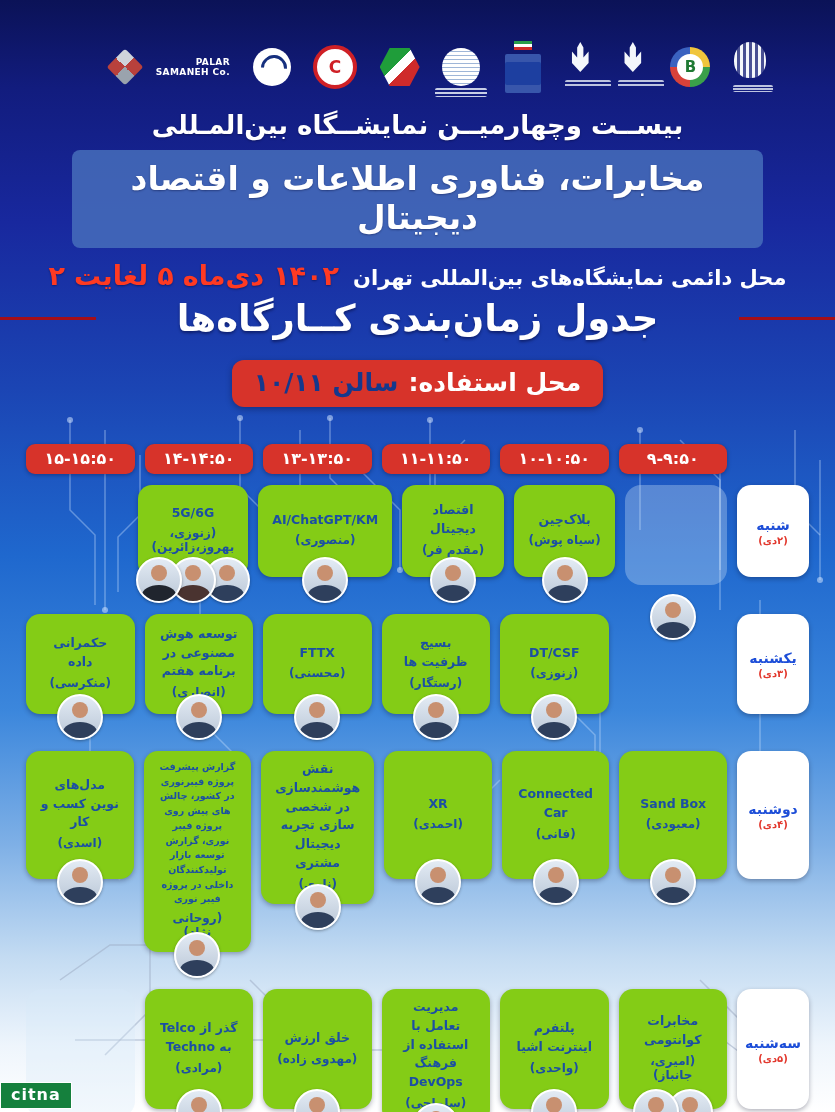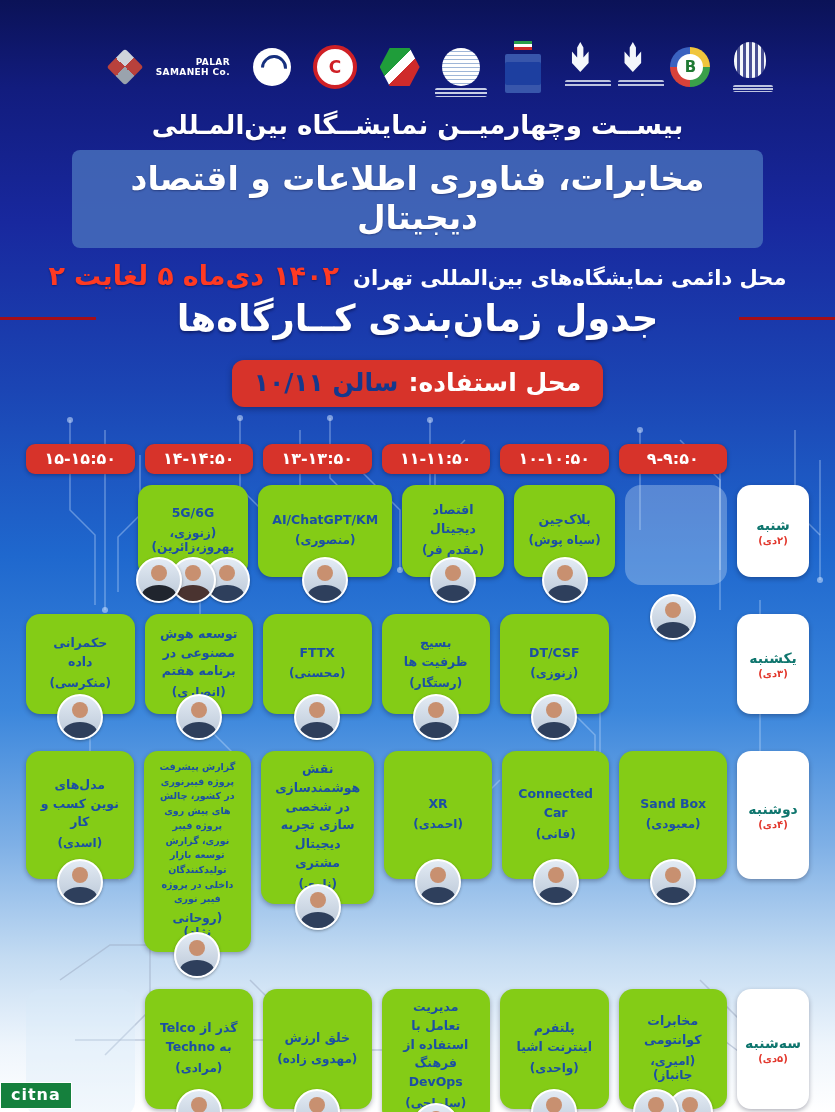--- a/index.html
+++ b/index.html
@@ -76,21 +76,21 @@
   
   .table{position:absolute;top:444px;left:0;right:0;padding:0 26px;direction:rtl;
     display:flex;flex-direction:column;gap:11px;}
   .times,.row{display:grid;grid-template-columns:72px repeat(6,1fr);gap:10px;}
   .tbadge{background:#d7332a;color:#fff;font-weight:bold;text-align:center;border-radius:9px;
     padding:5px 0 6px;font-size:16px;box-shadow:0 1px 4px rgba(0,0,30,.35);}
   .row{align-items:start;}
   .r1{--ch:92px;} .r2{--ch:100px;} .r3{--ch:128px;} .r4{--ch:120px;}
   .daycard{background:#fff;border-radius:14px;min-height:var(--ch);display:flex;flex-direction:column;
     justify-content:center;align-items:center;gap:2px;box-shadow:0 2px 5px rgba(0,0,30,.3);}
-  .dname{color:#0f766e;font-weight:bold;font-size:14px;}
+  .dname{color:#1d4ed8;font-weight:bold;font-size:14px;}
   .ddate{color:#e2382d;font-size:10px;font-weight:bold;}
   .cell{display:flex;flex-direction:column;align-items:center;}
   .card{background:#84cc16;border-radius:14px;padding:9px 14px 13px;width:100%;box-sizing:border-box;
     text-align:center;color:#1b4fa3;min-height:var(--ch);display:flex;flex-direction:column;
     justify-content:center;box-shadow:0 2px 5px rgba(0,0,30,.3);}
   .t{font-weight:bold;font-size:12.5px;line-height:1.5;}
   .t.small{font-size:9.5px;line-height:1.55;}
   .s{font-size:12px;font-weight:bold;margin-top:4px;}
   .avs{display:flex;justify-content:center;margin-top:-20px;position:relative;z-index:2;}
   .av{width:42px;height:42px;border-radius:50%;border:2px solid #fff;margin:0 -6px;position:relative;

